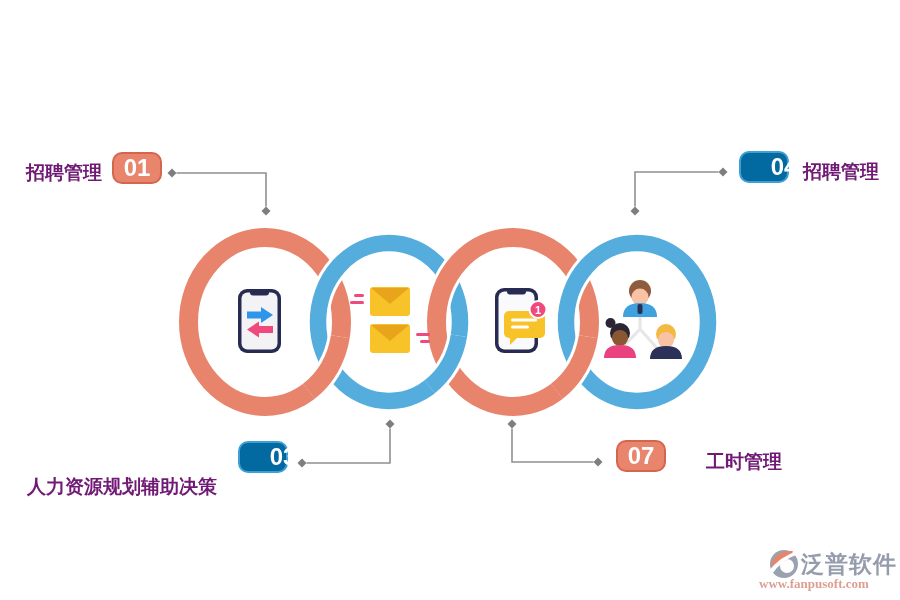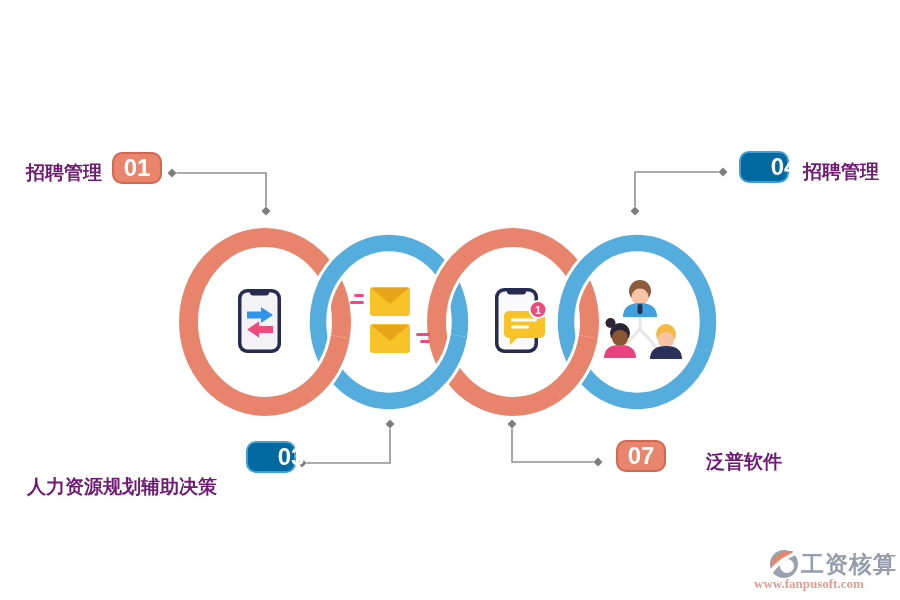--- a/index.html
+++ b/index.html
@@ -18,21 +18,21 @@
     display:flex; align-items:center; justify-content:center;
     color:#FFFFFF; font-size:24px; font-weight:700; box-sizing:border-box;
   }
   .badge-salmon { background:#E9846D; border:2px solid #D2664E; }
   .badge-blue   { background:#0369a1; border:2px solid #3D9FD3;padding-left:40px; }
   .brand-name {
     position:absolute; left:801px; top:549px; font-size:23px; font-weight:700;
     color:#959CAC; letter-spacing:1px; white-space:nowrap;
   }
   .brand-url {
-    position:absolute; left:754px; top:576px; width:120px; text-align:left;
+    position:absolute; left:754px; top:576px; width:120px; text-align:center;
     font-size:13px; font-weight:700; color:#DC9F92;
     font-family:"Liberation Serif", serif;
   }
 </style>
 </head>
 <body>
 
 <svg id="diagram-svg" width="900" height="600" viewBox="0 0 900 600">
 
   <g>
@@ -144,19 +144,19 @@
   </g>
 </svg>
 
 <div class="item-label" style="right:798px; top:162px">招聘管理</div>
 <div class="badge badge-salmon" style="left:112px; top:152px">01</div>
 
 <div class="item-label" style="left:803px; top:161px">招聘管理</div>
 <div class="badge badge-blue" style="left:739px; top:151px">04</div>
 
 <div class="item-label" style="left:27px; top:476px">人力资源规划辅助决策</div>
-<div class="badge badge-blue" style="left:246px; top:441px">03</div>
+<div class="badge badge-blue" style="left:238px; top:441px">03</div>
 
-<div class="item-label" style="left:706px; top:451px">泛普软件</div>
+<div class="item-label" style="left:706px; top:451px">工时管理</div>
 <div class="badge badge-salmon" style="left:616px; top:440px">07</div>
 
-<div class="brand-name">工资核算</div>
+<div class="brand-name">泛普软件</div>
 <div class="brand-url">www.fanpusoft.com</div>
 
 </body></html>

